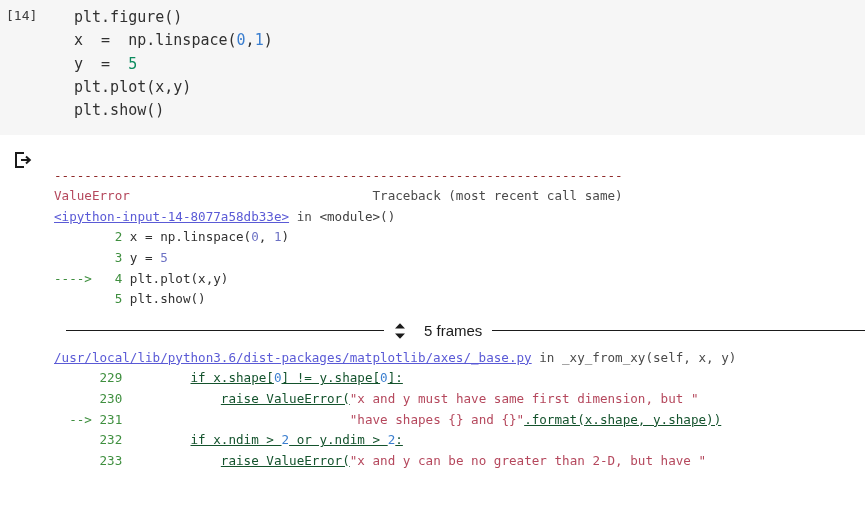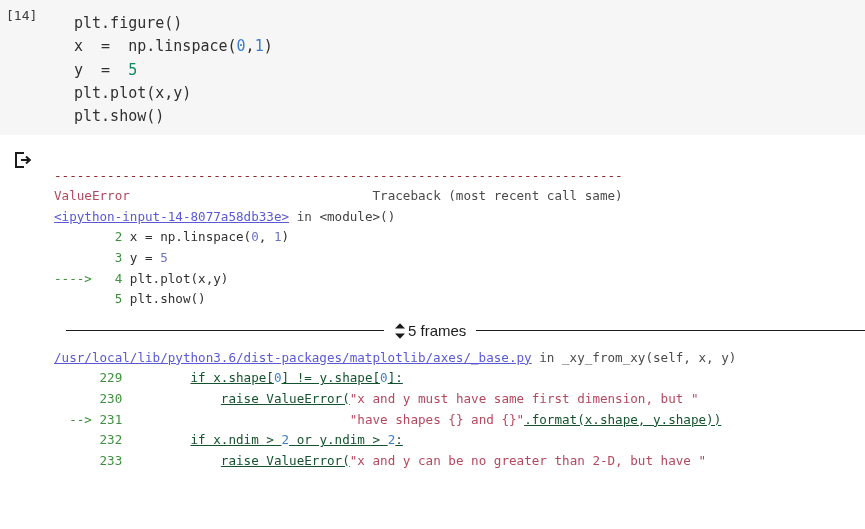--- a/index.html
+++ b/index.html
@@ -14,21 +14,21 @@
     font-family: "DejaVu Sans Mono", "Liberation Mono", monospace;
     -webkit-font-smoothing: antialiased;
   }
 
   
   .code-cell {
     position: relative;
     background: #f6f6f6;
     height: 135px;
     box-sizing: border-box;
-    padding: 12px 0 0 0;
+    padding: 6px 0 0 0;
   }
   .prompt-label {
     position: absolute;
     left: 6px;
     top: 8px;
     font-family: "DejaVu Sans Mono", "Liberation Mono", monospace;
     font-size: 13px;
     color: #3c3c3c;
     letter-spacing: 0px;
   }
@@ -90,21 +90,21 @@
   }
   .frames-rule-left {
     margin-left: 66px;
     flex: 0 0 318px;
     height: 1px;
     background: #1b1b1b;
   }
   .frames-toggle {
     display: flex;
     align-items: center;
-    gap: 2px;
+    gap: 18px;
     padding: 0 10px;
     cursor: pointer;
     user-select: none;
   }
   .frames-chevrons {
     display: flex;
     flex-direction: column;
     gap: 2px;
     line-height: 0;
   }

